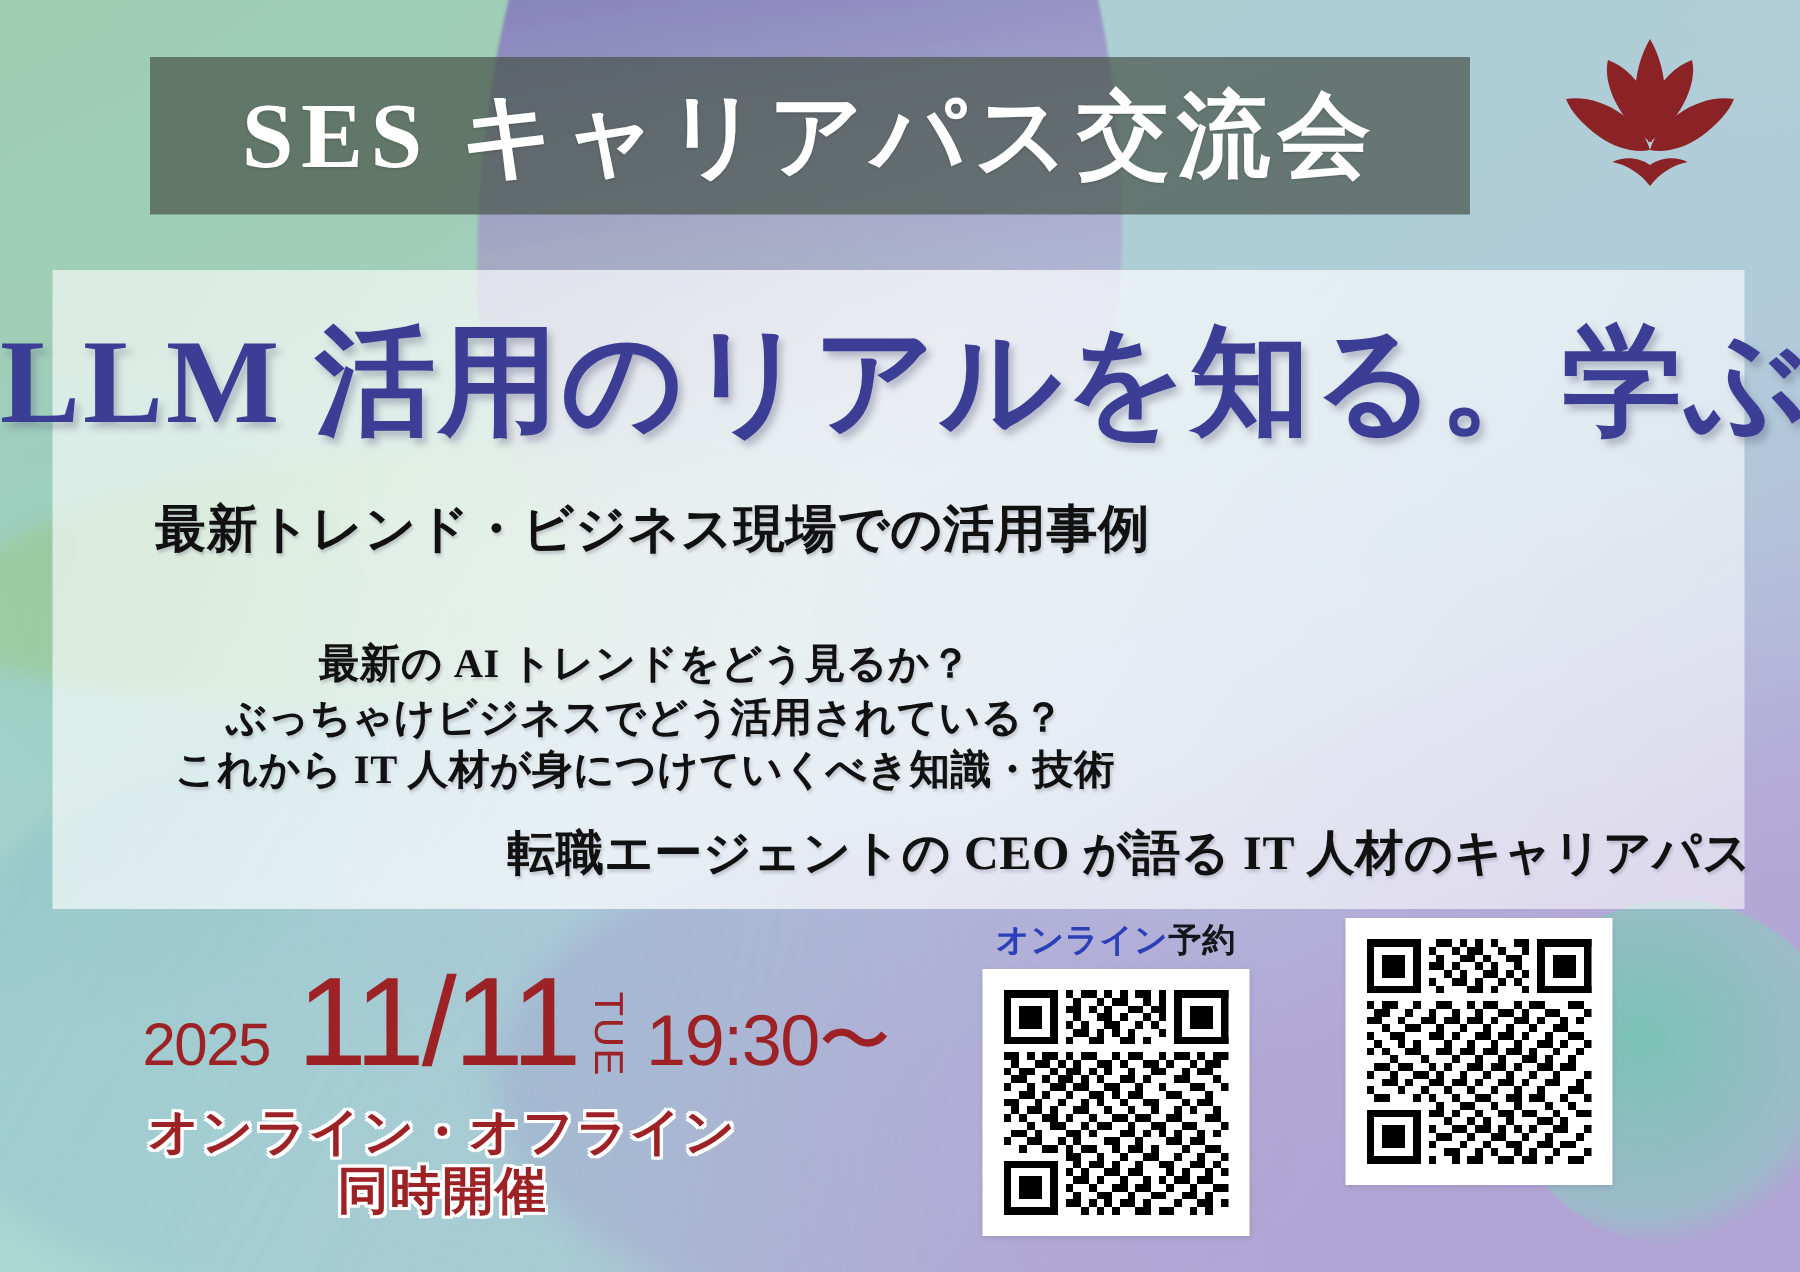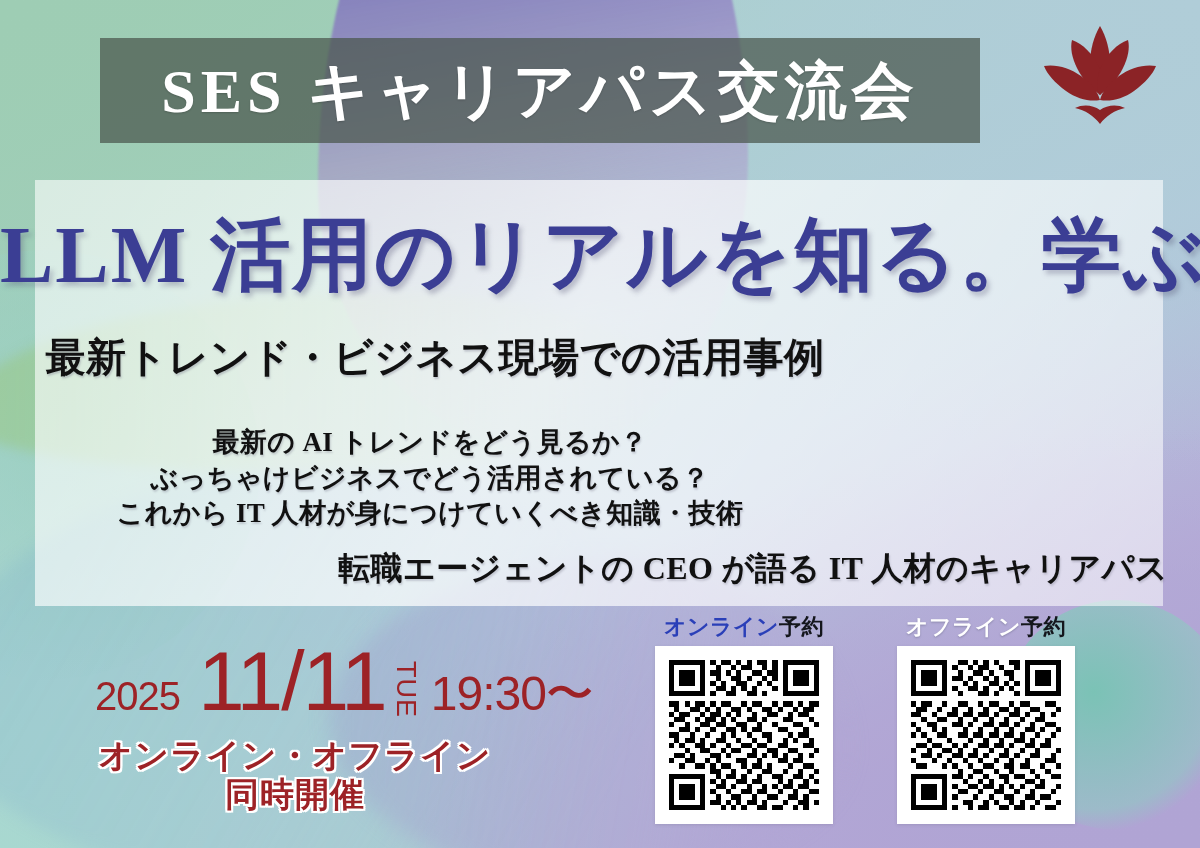--- a/index.html
+++ b/index.html
@@ -91,21 +91,21 @@
   }
 
   
   #subtitle{
     position:absolute;left:0;top:333px;width:870px;text-align:center;
     font-family:"Liberation Serif", serif;
     color:#111111;font-weight:700;line-height:1.26;
     text-shadow:1px 2px 2px rgba(120,120,140,0.35);
   }
   #subtitle .l1{font-size:31px;display:block;letter-spacing:0.5px;}
-  #subtitle .l2{font-size:40px;display:block;letter-spacing:0.5px;}
+  #subtitle .l2{font-size:34px;display:block;letter-spacing:0.5px;}
 
   
   #questions{
     position:absolute;left:0;top:425px;width:860px;text-align:center;
     font-family:"Liberation Serif", serif;
     color:#111111;font-weight:700;line-height:1.32;
     text-shadow:1px 2px 2px rgba(120,120,140,0.32);
   }
   #questions span{display:block;font-size:27px;letter-spacing:0.4px;}
 
@@ -455,23 +455,20 @@
             <rect x="17" y="28" width="2" height="1"></rect>
             <rect x="20" y="28" width="2" height="1"></rect>
             <rect x="24" y="28" width="1" height="1"></rect>
             <rect x="26" y="28" width="1" height="1"></rect>
         </g>
       </svg>
     </div>
   </div>
 
   <div class="qr-block" id="qr-offline">
-    <div class="qr-label">
-      <span class="mode-offline">オフライン</span><span class="word-reserve">予約</span>
-    </div>
     <div class="qr-frame">
       <svg width="150" height="150" viewBox="0 0 29 29" shape-rendering="crispEdges" aria-hidden="true">
         <rect width="29" height="29" fill="#fff"></rect>
         <g fill="#000">
           <rect x="0" y="0" width="7" height="1"></rect>
             <rect x="0" y="6" width="7" height="1"></rect>
           <rect x="0" y="0" width="1" height="7"></rect>
             <rect x="6" y="0" width="1" height="7"></rect>
           <rect x="2" y="2" width="3" height="3"></rect>
           <rect x="22" y="0" width="7" height="1"></rect>

